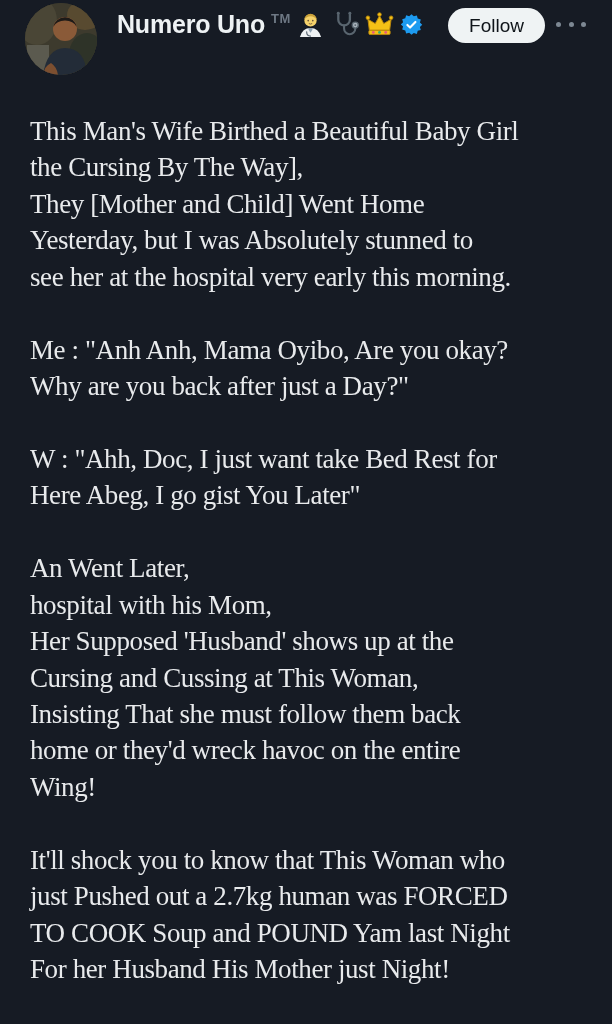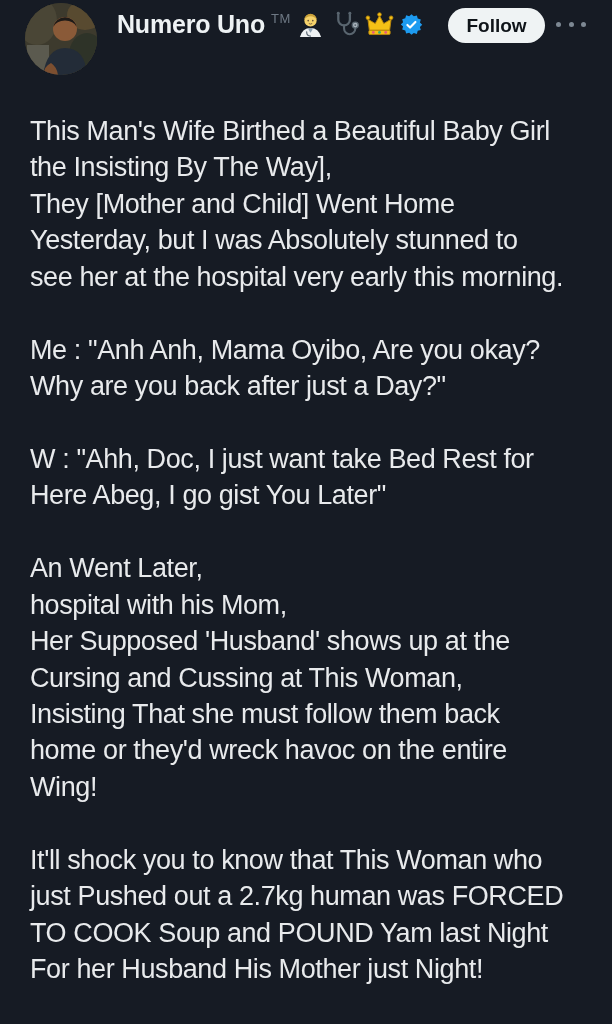--- a/index.html
+++ b/index.html
@@ -25,55 +25,55 @@
   .name-row {
     position:absolute; left:117px; top:8px;
     display:flex; align-items:center; gap:6px; height:32px;
     white-space:nowrap;
   }
   .display-name {
     font-size:25px; font-weight:700; color:#eef2f4;
     letter-spacing:-0.2px; cursor:pointer;
   }
   .tm {
-    font-size:13px; font-weight:400; color:#6e7884;
+    font-size:13px; font-weight:700; color:#6e7884;
     align-self:flex-start; margin-top:3px; letter-spacing:0.5px;
   }
   .emoji { display:inline-flex; align-items:center; }
   .emoji svg { display:block; }
 
   .handle {
     position:absolute; left:117px; top:42px;
     font-size:21px; color:#7d8893; cursor:pointer;
   }
 
   .follow-btn {
     position:absolute; left:448px; top:8px;
     width:97px; height:35px; border:none; border-radius:18px;
     background:#eff3f4; color:#0f1419;
     font-family:"Liberation Sans", sans-serif;
-    font-size:19px; font-weight:700;
+    font-size:19px; font-weight:400;
     display:flex; align-items:center; justify-content:center;
     cursor:pointer;
   }
 
   .more-btn {
     position:absolute; left:554px; top:17px;
     width:34px; height:14px;
     display:flex; align-items:center; justify-content:space-between;
     padding:0 2px; cursor:pointer;
   }
   .more-btn .dot {
     width:5px; height:5px; border-radius:50%;
     background:#7d8893;
   }
 
   
   .tweet-body {
-    position:absolute; left:30px; top:113px; right:16px;
+    position:absolute; left:30px; top:113px; right:16px;font-family:Liberation Serif, serif;
   }
   .t-line {
     height:36.45px; line-height:36.45px;
     font-size:27px; letter-spacing:-0.4px;
     color:#e8eaec; white-space:pre;
   }
 </style>
 </head>
 <body>
 
@@ -146,21 +146,21 @@
   <button class="follow-btn">Follow</button>
 
   <div class="more-btn">
     <span class="dot"></span>
     <span class="dot"></span>
     <span class="dot"></span>
   </div>
 
   <div class="tweet-body">
     <div class="t-line">This Man's Wife Birthed a Beautiful Baby Girl</div>
-    <div class="t-line">the Insisting By The Way],</div>
+    <div class="t-line">the Cursing By The Way],</div>
     <div class="t-line">They [Mother and Child] Went Home</div>
     <div class="t-line">Yesterday, but I was Absolutely stunned to</div>
     <div class="t-line">see her at the hospital very early this morning.</div>
     <div class="t-line"></div>
     <div class="t-line">Me : "Anh Anh, Mama Oyibo, Are you okay?</div>
     <div class="t-line">Why are you back after just a Day?"</div>
     <div class="t-line"></div>
     <div class="t-line">W : "Ahh, Doc, I just want take Bed Rest for</div>
     <div class="t-line">Here Abeg, I go gist You Later"</div>
     <div class="t-line"></div>

